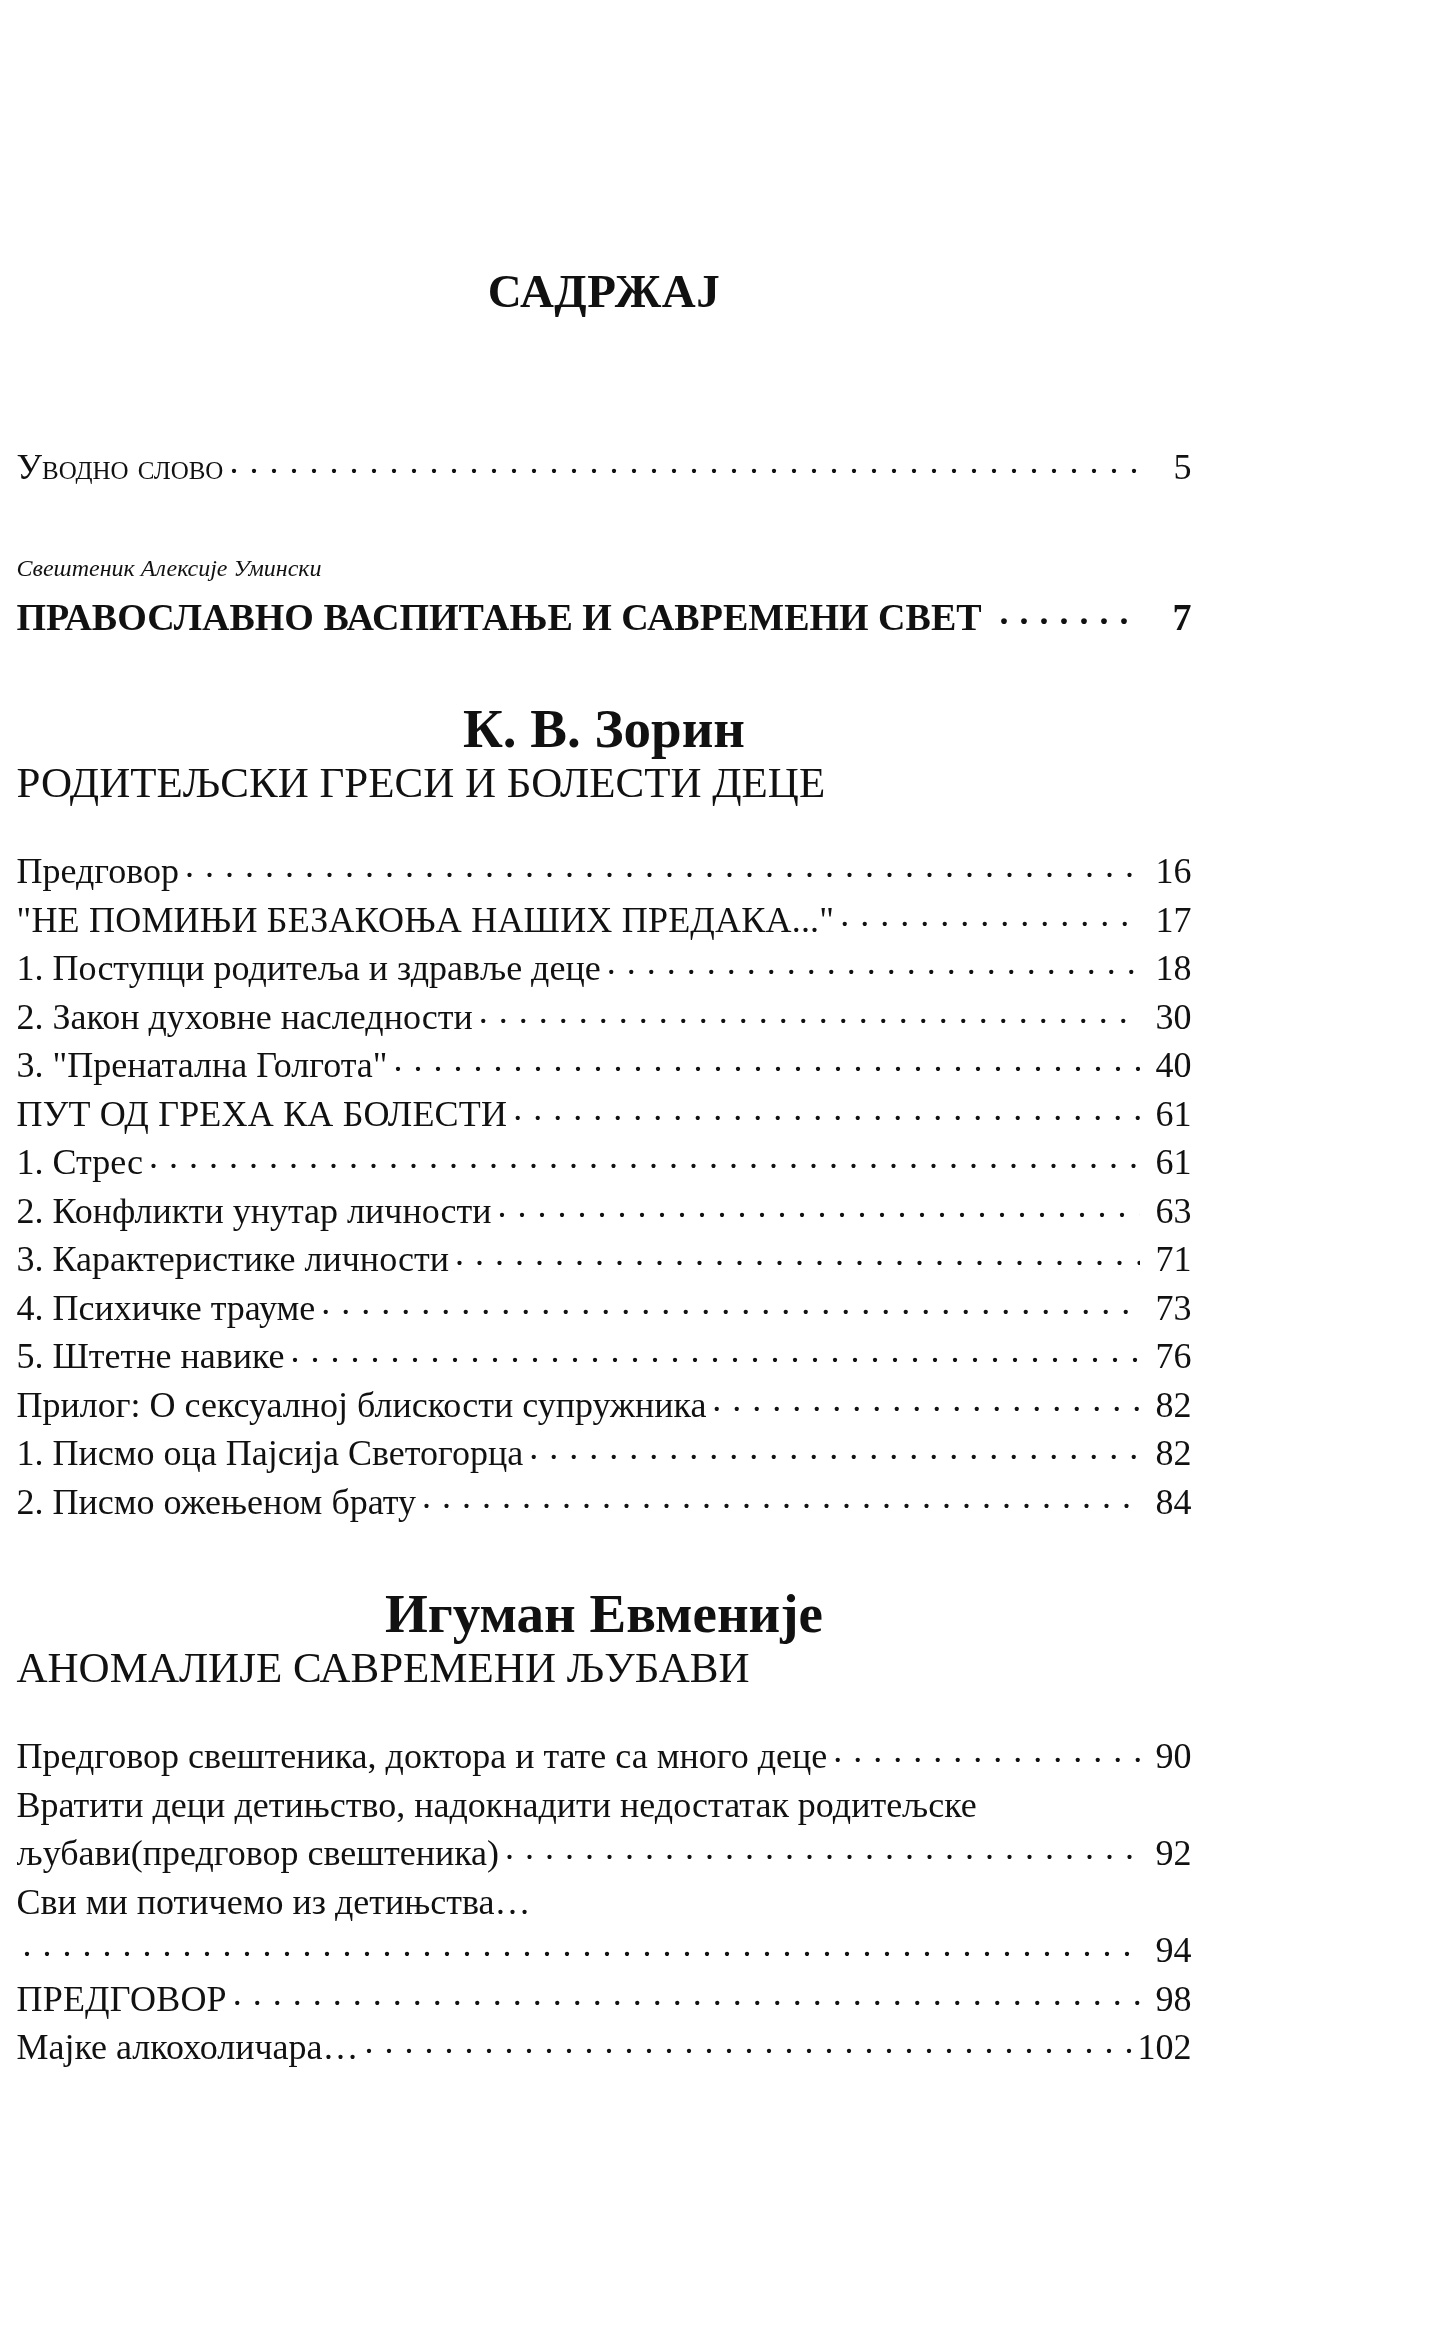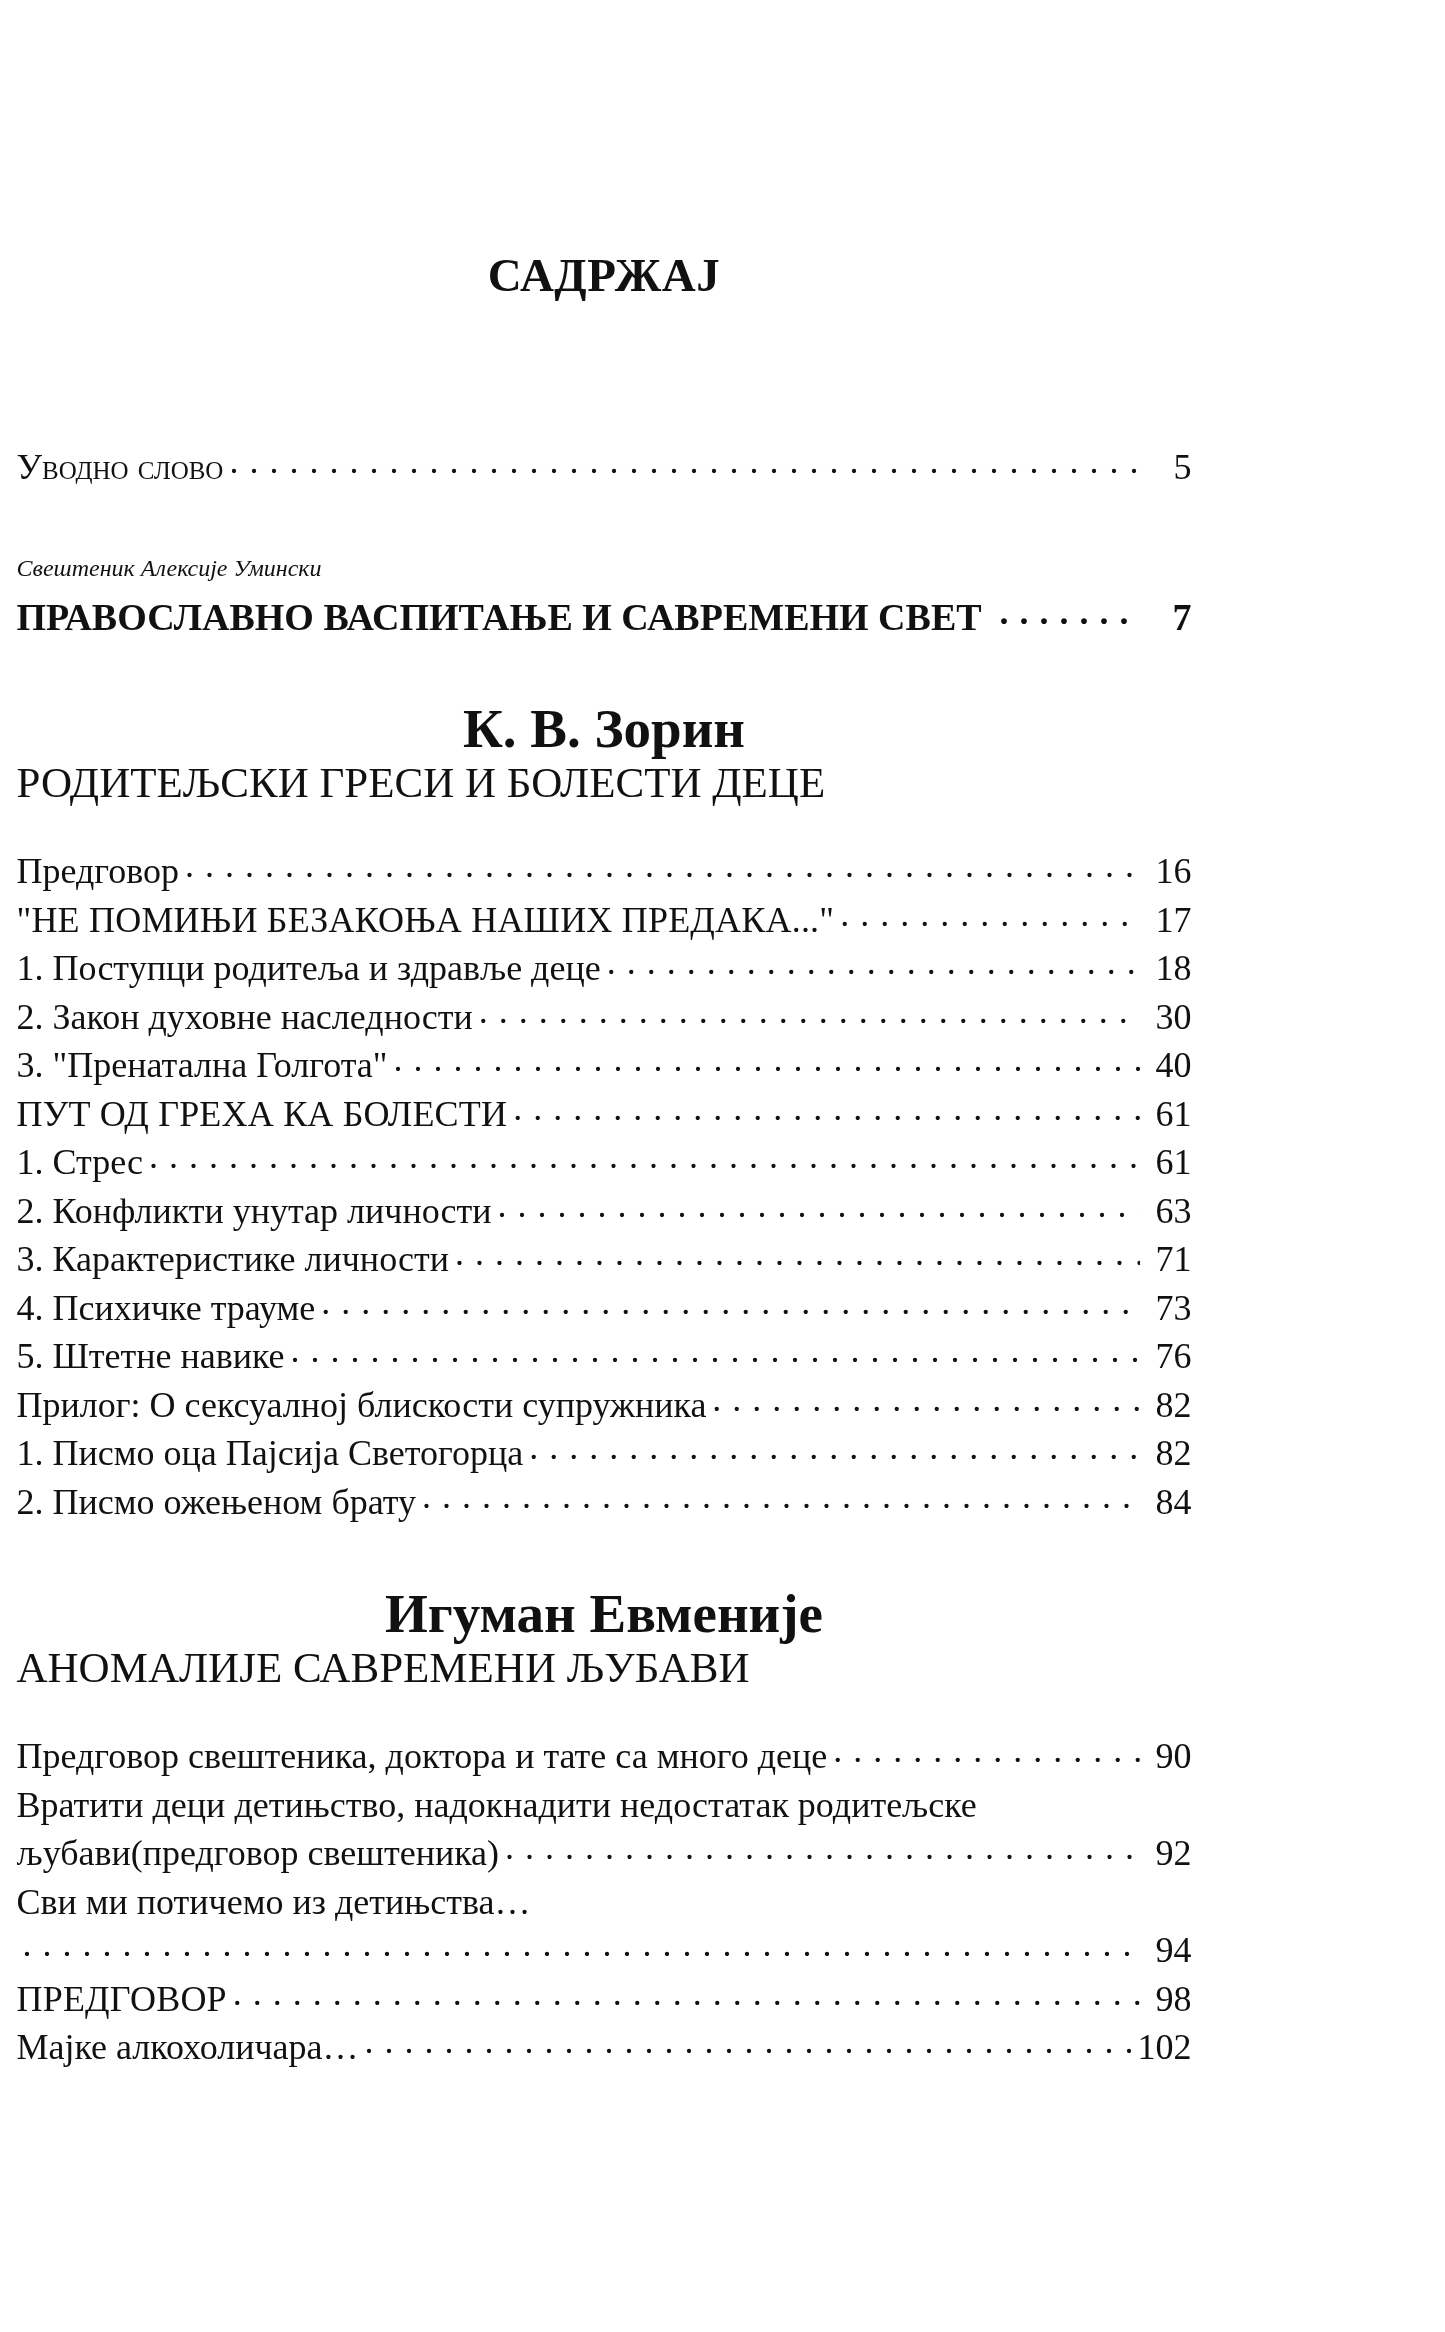--- a/index.html
+++ b/index.html
@@ -13,21 +13,21 @@
     font-family: "Liberation Serif", "DejaVu Serif", serif;
     color: #111111;
     -webkit-font-smoothing: antialiased;
   }
 
   .page {
     position: relative;
     width: 1208px;
     height: 2332px;
     box-sizing: border-box;
-    padding: 0;
+    padding: 16px;
     overflow: hidden;
     background: #ffffff;
   }
 
   .content {
     position: absolute;
     left: 140px;
     top: 0;
     width: 1175px;
   }
@@ -139,21 +139,21 @@
 </style>
 </head>
 <body>
 
 <div class="page">
 
   <h1 class="doc-title">САДРЖАЈ</h1>
 
   <div class="gap-after-title"></div>
 
-  <div class="content" style="position:static; margin:16px auto; left:auto;">
+  <div class="content" style="position:static; margin:0 auto; left:auto;">
 
     <div class="toc-line">
       <span class="toc-label smallcaps">Уводно слово</span>
       <span class="toc-dots"></span>
       <span class="toc-page">5</span>
     </div>
 
     <div class="gap-lg"></div>
 
     <div class="author">Свештеник Алексије Умински</div>

